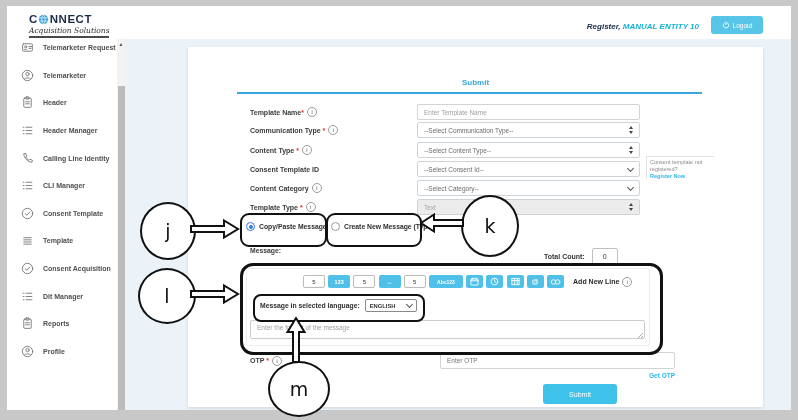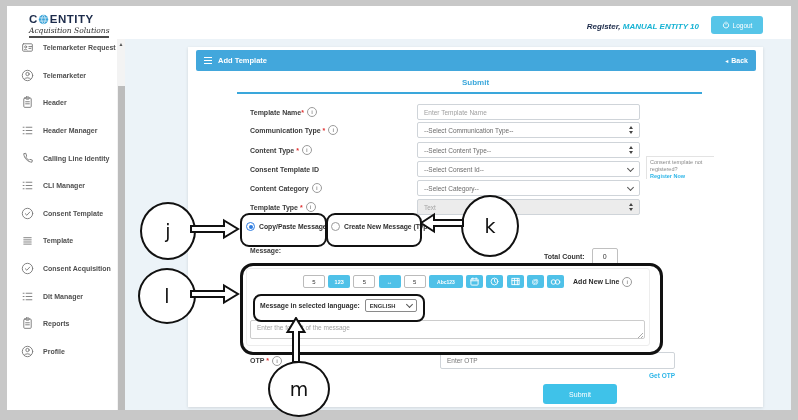--- a/index.html
+++ b/index.html
@@ -112,21 +112,21 @@
 <div class="page">
 
   <div class="abs hdr">
     <div class="abs logo">
       <div class="brand">
         <span>C</span>
         <svg width="11" height="11" viewBox="0 0 14 14" style="margin:0 .5px;">
           <circle cx="7" cy="7" r="6" fill="#3aa3d8"></circle>
           <path d="M1.5 5h11M1.5 9h11M7 1a9 9 0 0 1 0 12M7 1a9 9 0 0 0 0 12" stroke="#fff" fill="none" stroke-width=".8"></path>
         </svg>
-        <span>ENTITY</span>
+        <span>NNECT</span>
       </div>
       <div class="tagline">Acquisition Solutions</div>
       <div class="logo-rule"></div>
     </div>
     <div class="abs welcome">
       <span>Register,</span>
       <span class="entity">MANUAL ENTITY 10</span>
     </div>
     <button class="abs logout">
       <svg width="8" height="8" viewBox="0 0 10 10" fill="none" stroke="#fff" stroke-width="1.1" stroke-linecap="round">
@@ -223,34 +223,20 @@
       <span class="lbl">Profile</span>
     </div>
   </div>
   <div class="abs sbar"></div>
   <div class="abs sbar-up">▲</div>
   <div class="abs sbar-thumb"></div>
 
   <div class="abs main"></div>
   <div class="abs card"></div>
 
-  <div class="abs bar">
-    <div class="bar-left">
-      <span class="burger">
-          <i></i>
-          <i></i>
-          <i></i>
-        </span>
-      <span>Add Template</span>
-    </div>
-    <div class="back">
-      <span class="tri">◄</span>
-      <span>Back</span>
-    </div>
-  </div>
 
   <div class="abs tab-single">Submit</div>
   <div class="abs tab-rule"></div>
 
   <div class="abs frow" style="top:104px">
     <div class="flabel">
       <span>Template Name</span>
         <span class="req">*</span>
       <span class="info"></span>
     </div>

